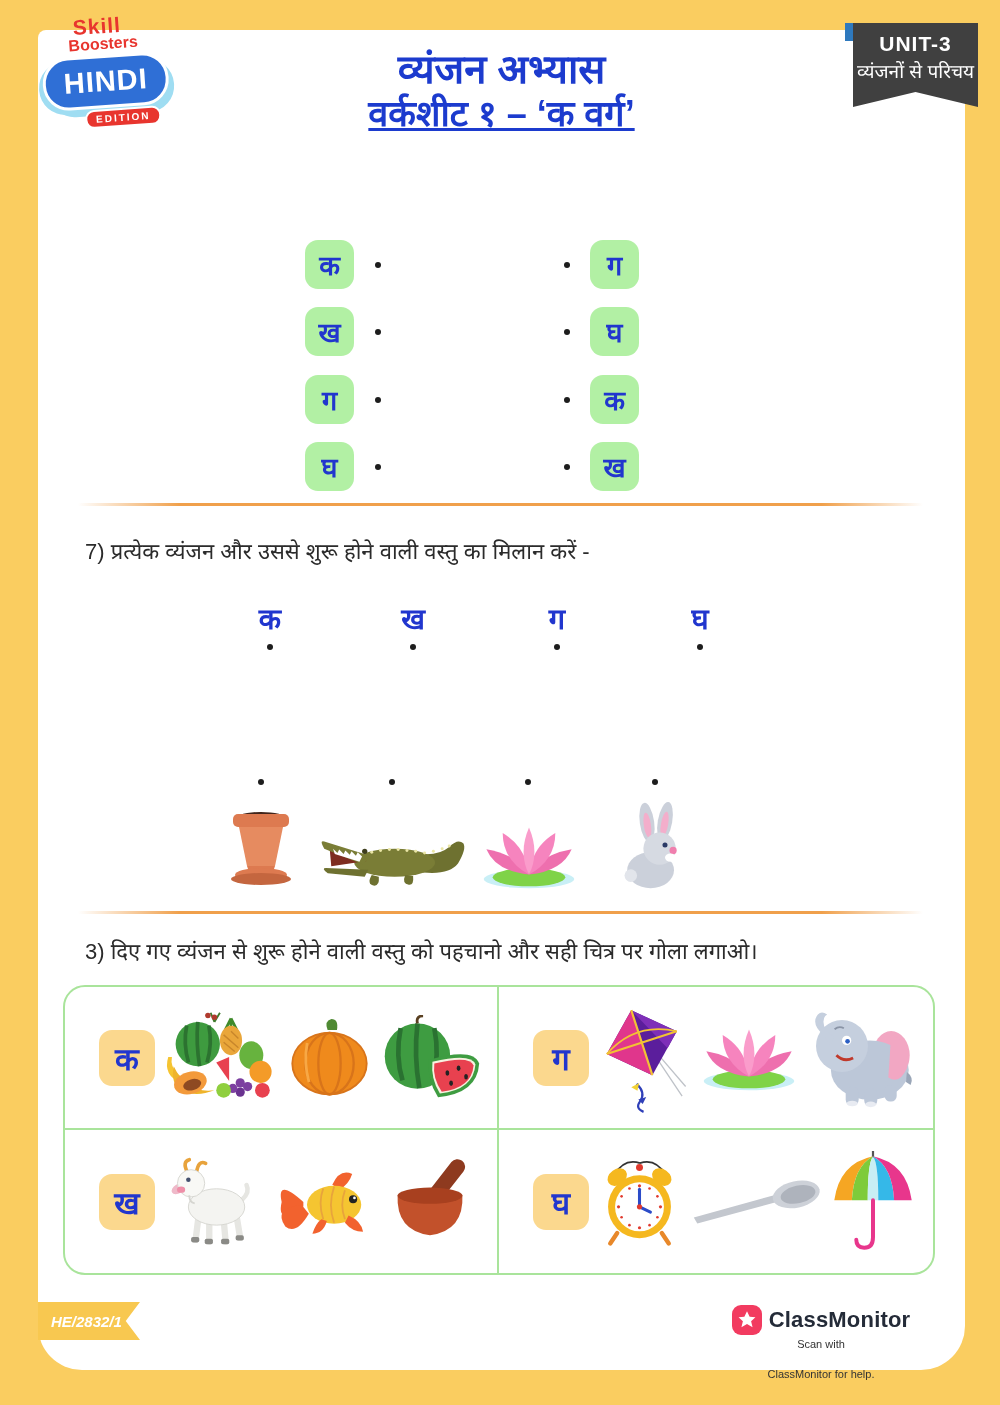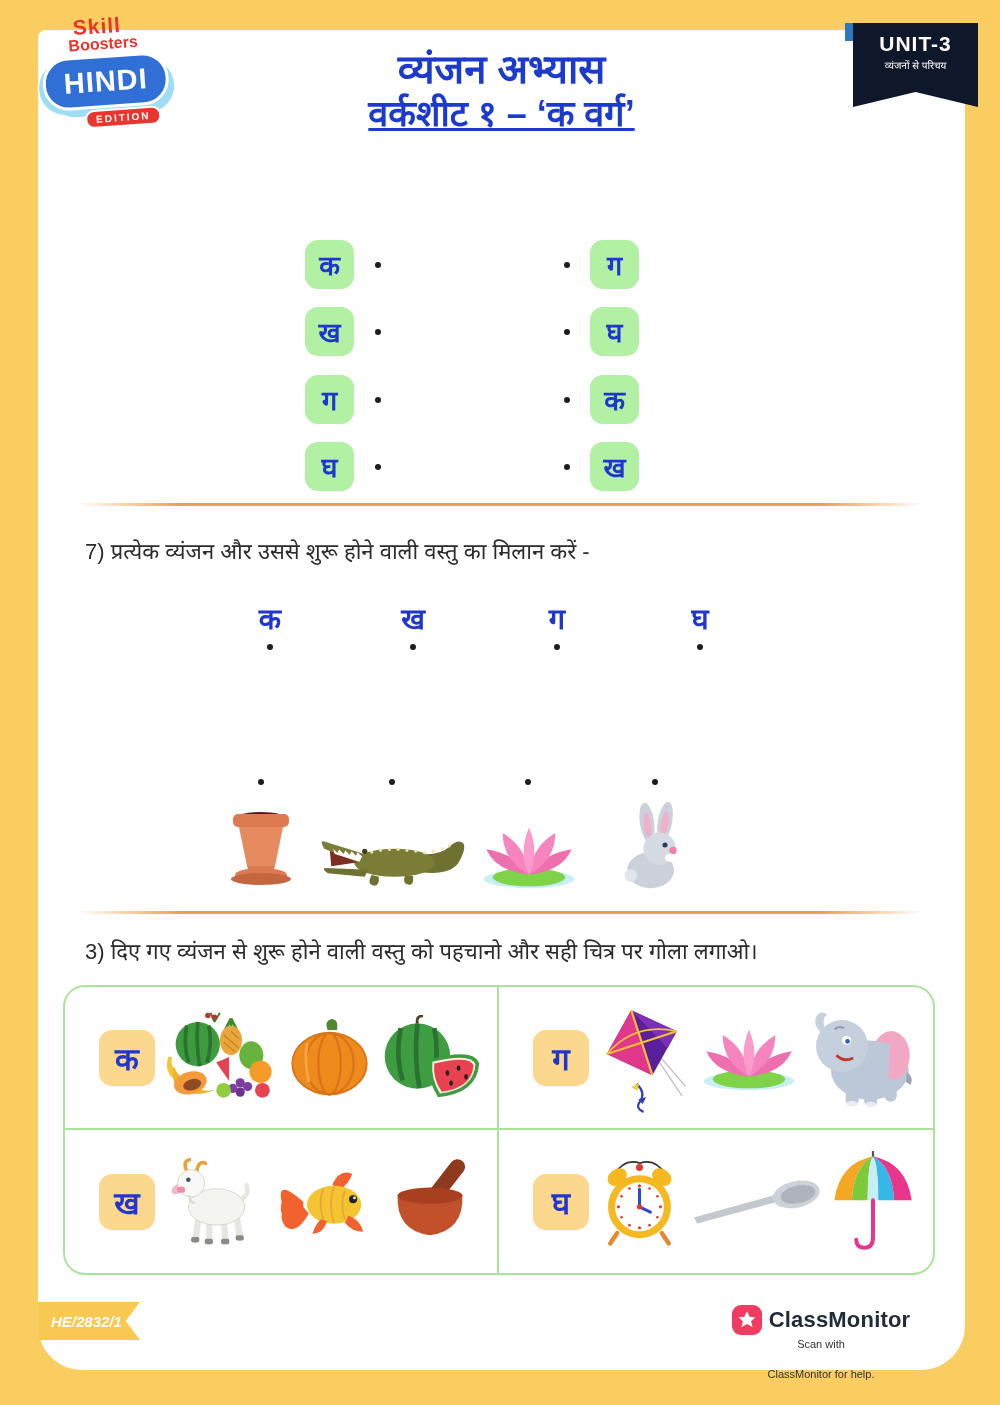--- a/index.html
+++ b/index.html
@@ -22,26 +22,26 @@
     box-shadow:5px 7px 0 #9FDDF2, -4px 4px 0 #9FDDF2;letter-spacing:1px;margin-top:2px;
   }
   .logo .edition{
     display:inline-block;background:#E8352E;color:#fff;font-weight:bold;font-size:10px;
     padding:2px 9px;border-radius:9px;border:2px solid #fff;letter-spacing:2px;
     margin:-10px 0 0 30px;position:relative;z-index:6;
   }
   
   .unit-tab{position:absolute;left:845px;top:23px;width:12px;height:18px;background:#2E79BE;}
   .unit-ribbon{
-    position:absolute;left:853px;top:23px;width:125px;height:84px;background:#0f172a;
+    position:absolute;left:853px;top:23px;width:125px;height:84px;background:#404040;
     clip-path:polygon(0 0,100% 0,100% 100%,50% 82%,0 100%);
     color:#fff;text-align:center;z-index:4;
   }
   .unit-ribbon .u1{font-weight:bold;font-size:21px;margin-top:9px;letter-spacing:1px;}
-  .unit-ribbon .u2{font-size:10px;margin-top:2px;}
+  .unit-ribbon .u2{font-size:19px;margin-top:2px;}
   
   .title{position:absolute;left:0;right:0;top:16px;text-align:center;color:#1C3BCE;font-weight:bold;}
   .title .t1{font-size:40px;line-height:46px;}
   .title .t2{font-size:36px;line-height:44px;text-decoration:underline;}
   
   .heading{position:absolute;left:47px;color:#2B2B2B;font-size:22px;}
   
   .ltr-box{
     position:absolute;width:49px;height:49px;border-radius:13px;background:#B2F0A4;
     color:#2136CE;font-weight:bold;font-size:27px;display:flex;align-items:center;justify-content:center;

